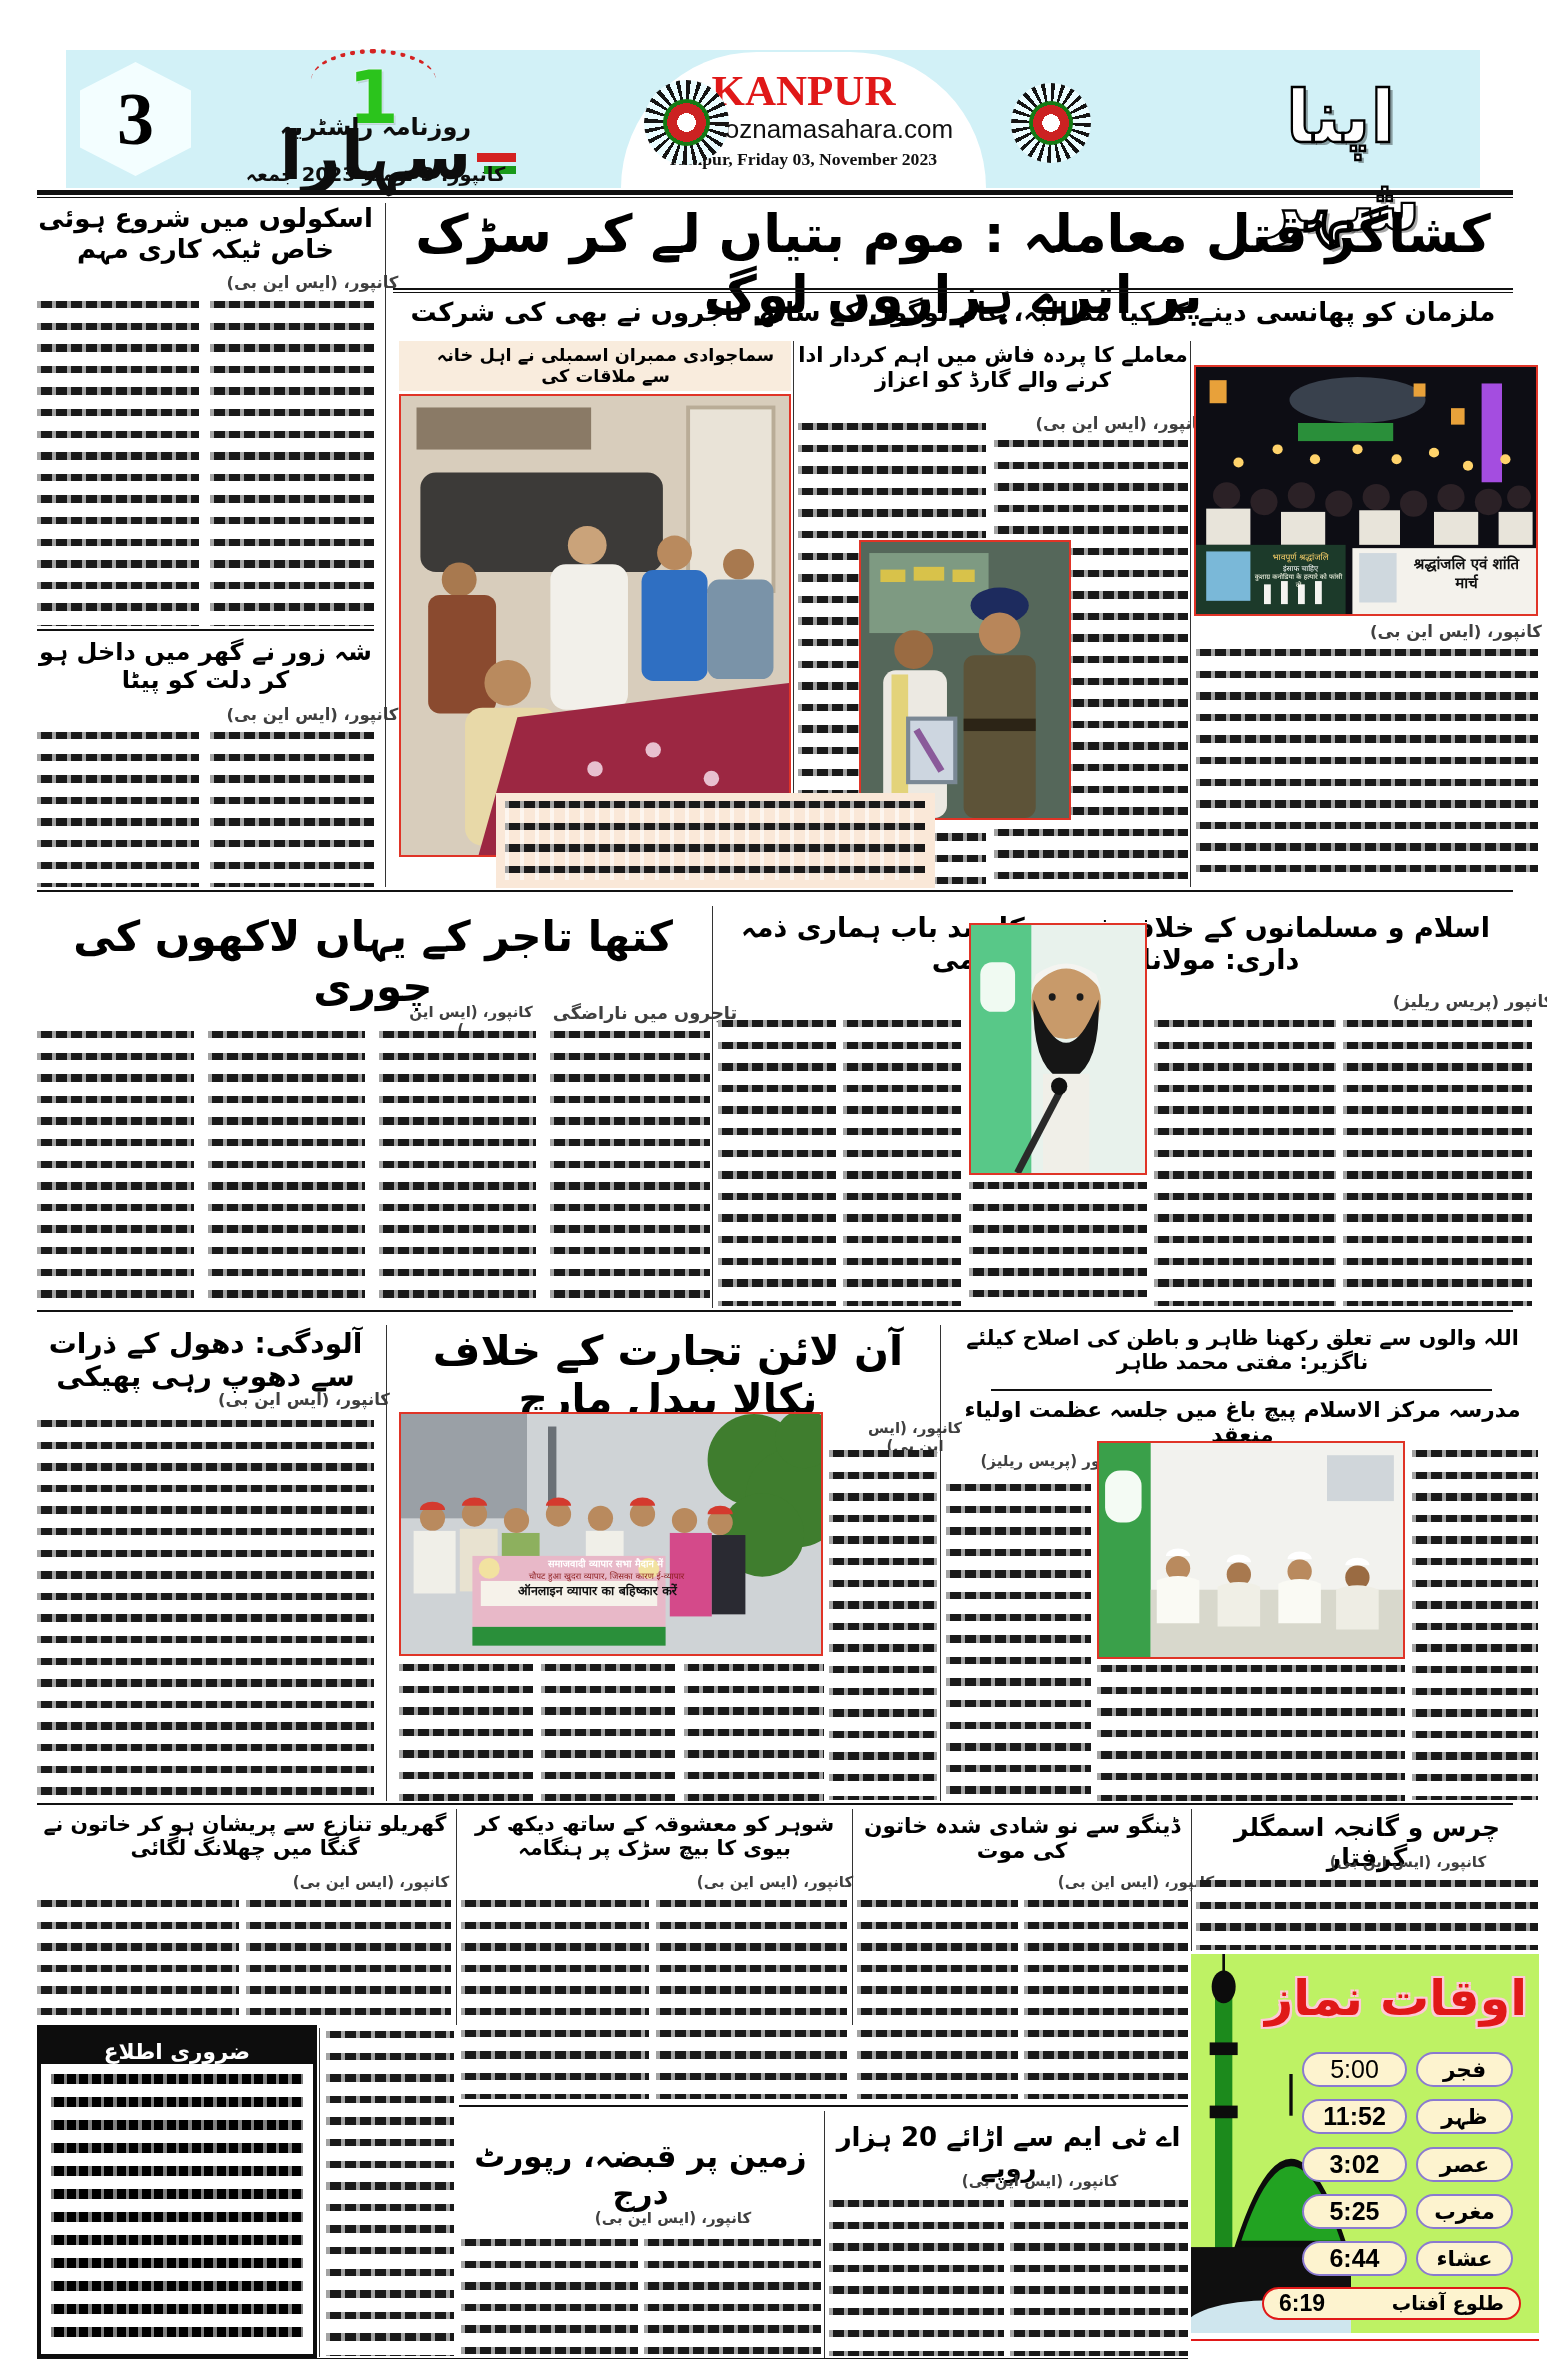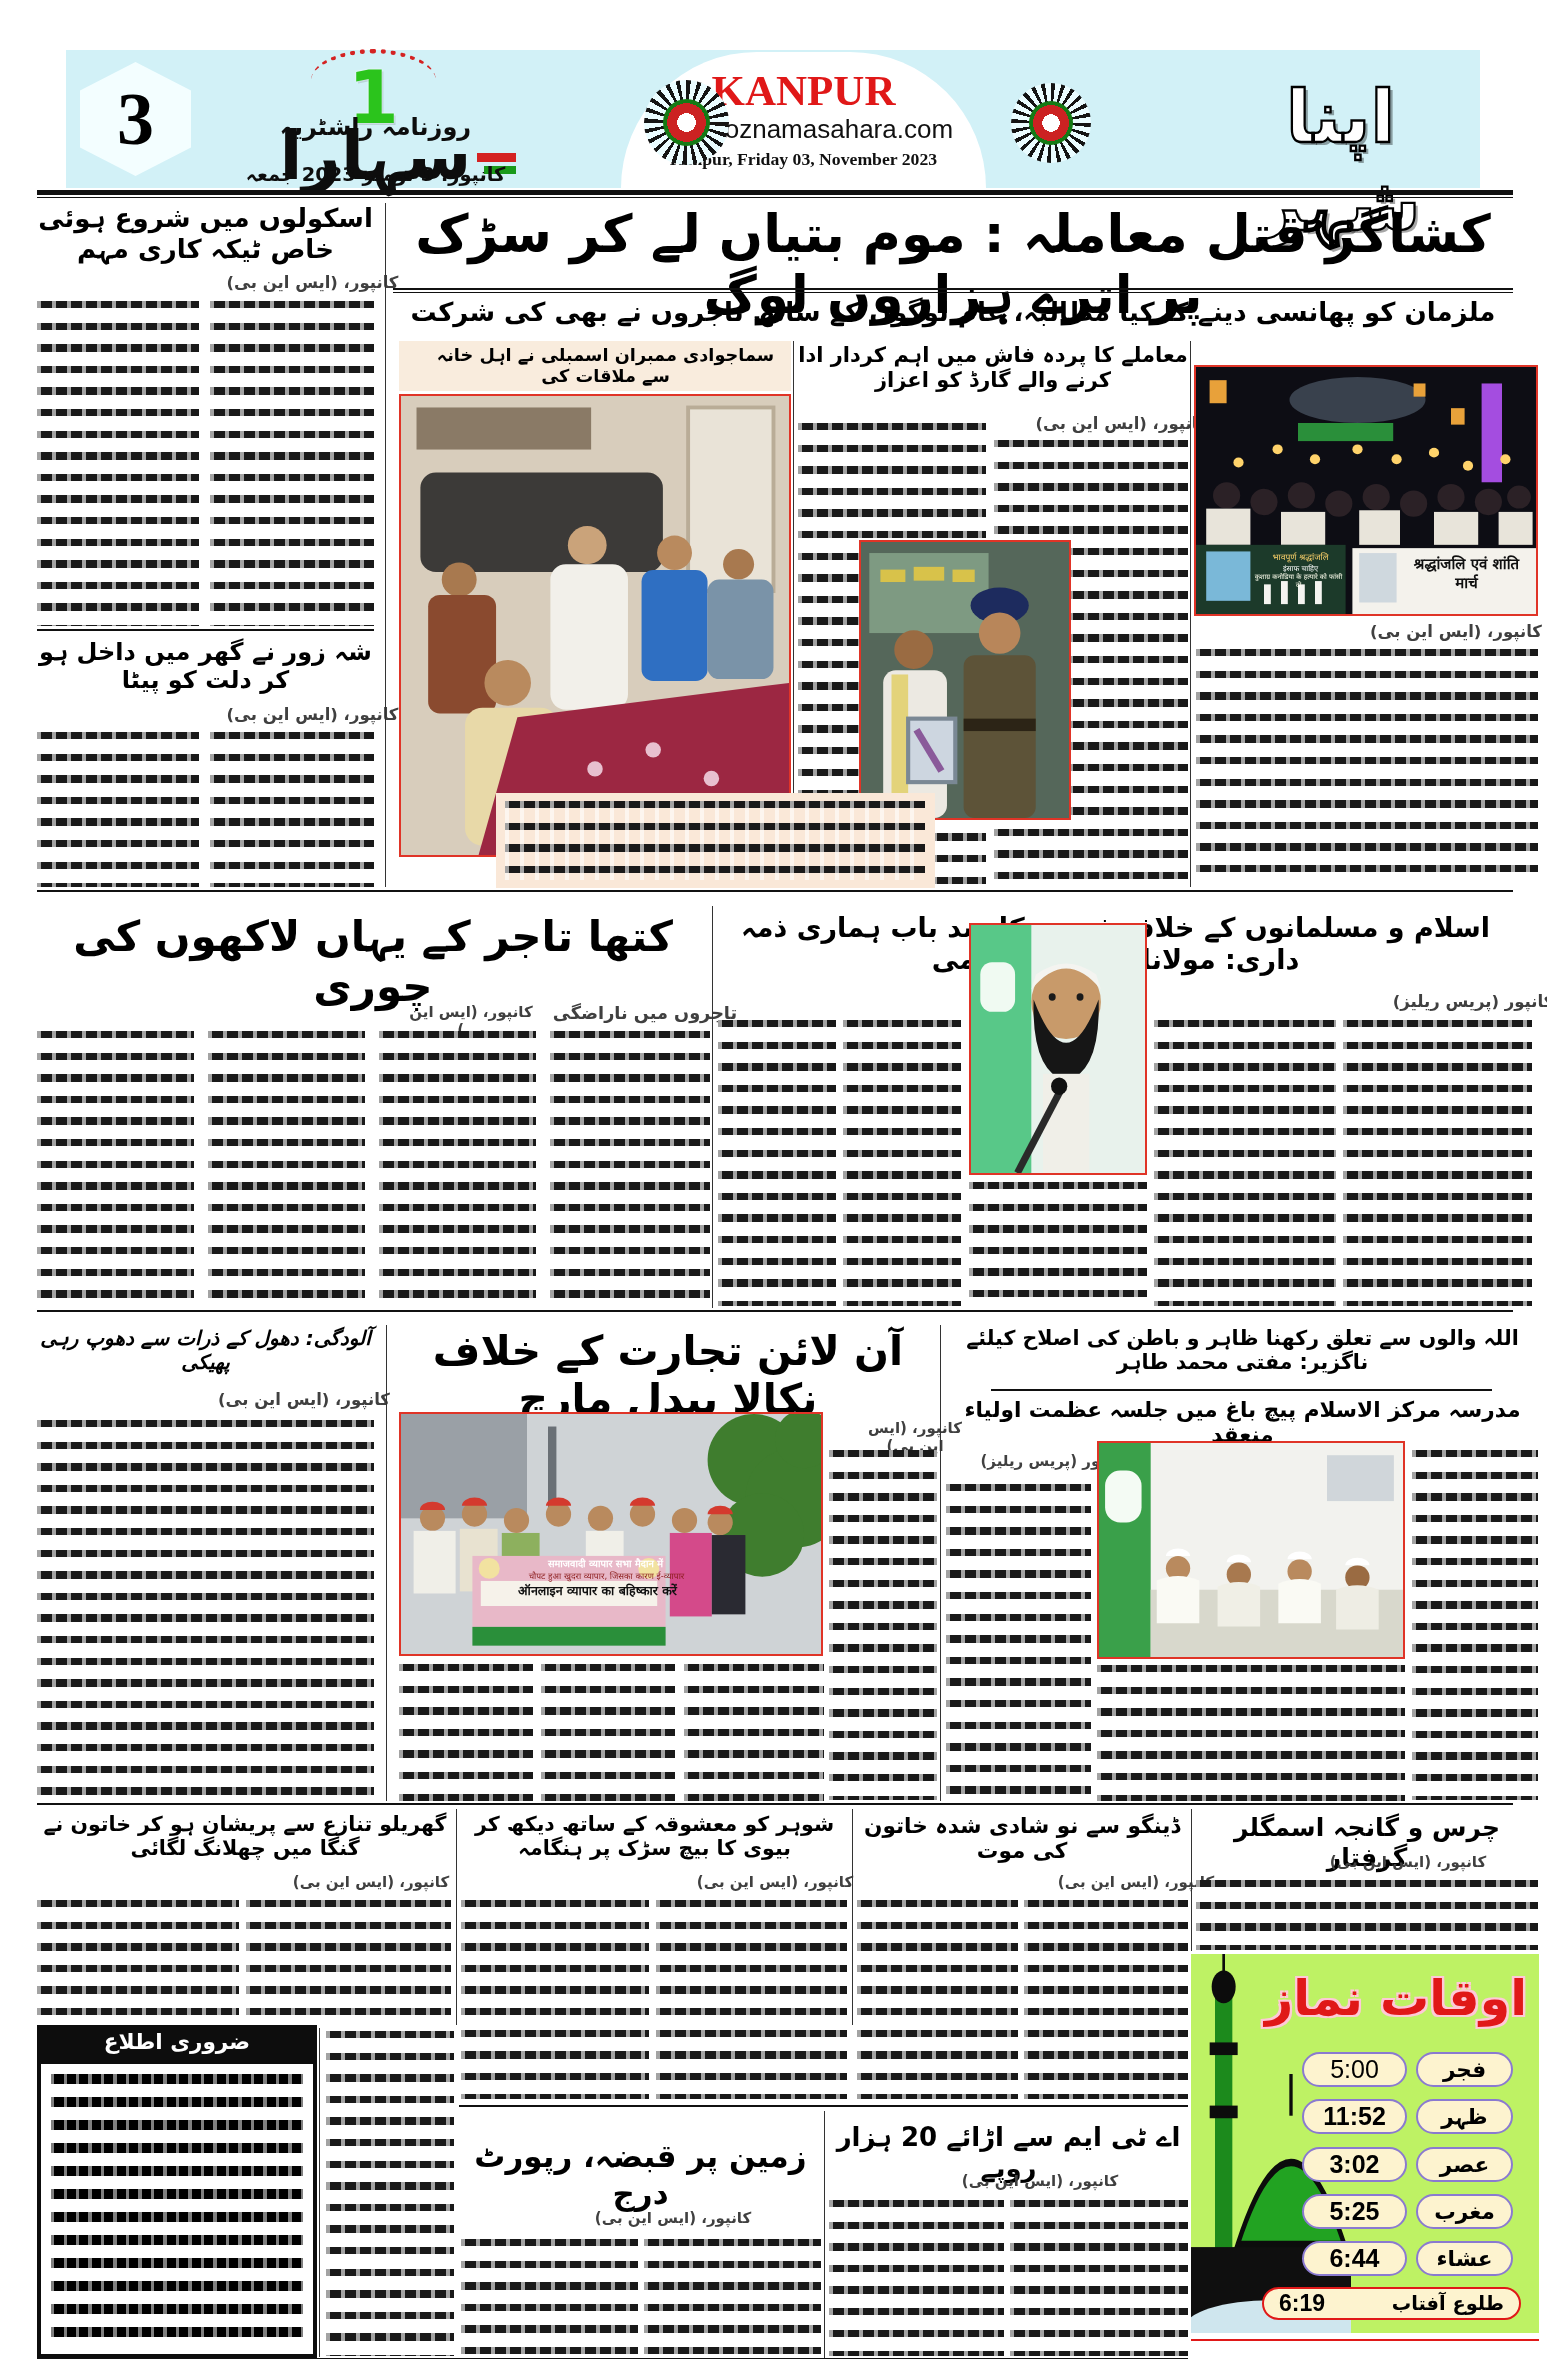--- a/index.html
+++ b/index.html
@@ -245,21 +245,21 @@
     </svg>
   </div>
   <div class="abs tx" style="left:718px;top:1020px;width:118px;height:286px;"></div>
   <div class="abs tx" style="left:843px;top:1020px;width:118px;height:286px;"></div>
   <div class="abs tx" style="left:969px;top:1182px;width:178px;height:124px;"></div>
   <div class="abs tx" style="left:1154px;top:1020px;width:182px;height:286px;"></div>
   <div class="abs tx" style="left:1343px;top:1020px;width:189px;height:286px;"></div>
 
   <div class="abs rule" style="left:37px;top:1310px;width:1476px;height:1.7px;"></div>
 
-  <div class="abs uh" style="left:37px;top:1327px;width:337px;font-size:20px;font-style:italic;">آلودگی: دھول کے ذرات سے دھوپ رہی پھیکی</div>
+  <div class="abs uh" style="left:37px;top:1327px;width:337px;font-size:28px;">آلودگی: دھول کے ذرات سے دھوپ رہی پھیکی</div>
   <div class="abs by" style="left:171px;top:1390px;width:202px;text-align:center;">کانپور، (ایس این بی)</div>
   <div class="abs tx" style="left:37px;top:1420px;width:337px;height:381px;"></div>
 
   <div class="abs" style="left:386px;top:1325px;width:1.1px;height:476px;background:#333;"></div>
 
   <div class="abs uh" style="left:399px;top:1327px;width:538px;font-size:41px;">آن لائن تجارت کے خلاف نکالا پیدل مارچ</div>
   <div class="abs photo" style="left:399px;top:1412px;width:424px;height:244px;">
     <svg viewBox="0 0 200 115" preserveAspectRatio="none">
       <rect width="200" height="115" fill="#cfd3d6"></rect>
       <rect x="0" y="0" width="60" height="50" fill="#9aa0a6"></rect>
@@ -371,21 +371,21 @@
   <div class="abs tx" style="left:857px;top:1900px;width:161px;height:199px;"></div>
   <div class="abs tx" style="left:1024px;top:1900px;width:164px;height:199px;"></div>
 
   <div class="abs" style="left:1191px;top:1809px;width:1.1px;height:142px;background:#333;"></div>
 
   <div class="abs uh" style="left:1196px;top:1813px;width:342px;font-size:25px;">چرس و گانجہ اسمگلر گرفتار</div>
   <div class="abs by" style="left:1282px;top:1853px;width:188px;text-align:center;font-size:15px;">کانپور، (ایس این بی)</div>
   <div class="abs tx" style="left:1196px;top:1880px;width:342px;height:70px;"></div>
 
   <div class="abs" style="left:37px;top:2025px;width:280px;height:333px;border:4px solid #0d0d0d;background:#fff;">
-    <div style="height:35px;background:#0d0d0d;display:flex;align-items:flex-start;justify-content:center;">
+    <div style="height:35px;background:#0d0d0d;display:flex;align-items:flex-end;justify-content:center;">
       <span style="color:#fff;font-weight:700;font-size:21.6px;direction:rtl;">ضروری اطلاع</span>
     </div>
     <div class="txb" style="margin:10.3px;height:269px;"></div>
   </div>
 
   <div class="abs" style="left:319px;top:2028px;width:1.1px;height:329px;background:#333;"></div>
   <div class="abs tx" style="left:326px;top:2031px;width:128px;height:325px;"></div>
 
   <div class="abs rule" style="left:459px;top:2105px;width:729px;height:1.7px;"></div>
 

